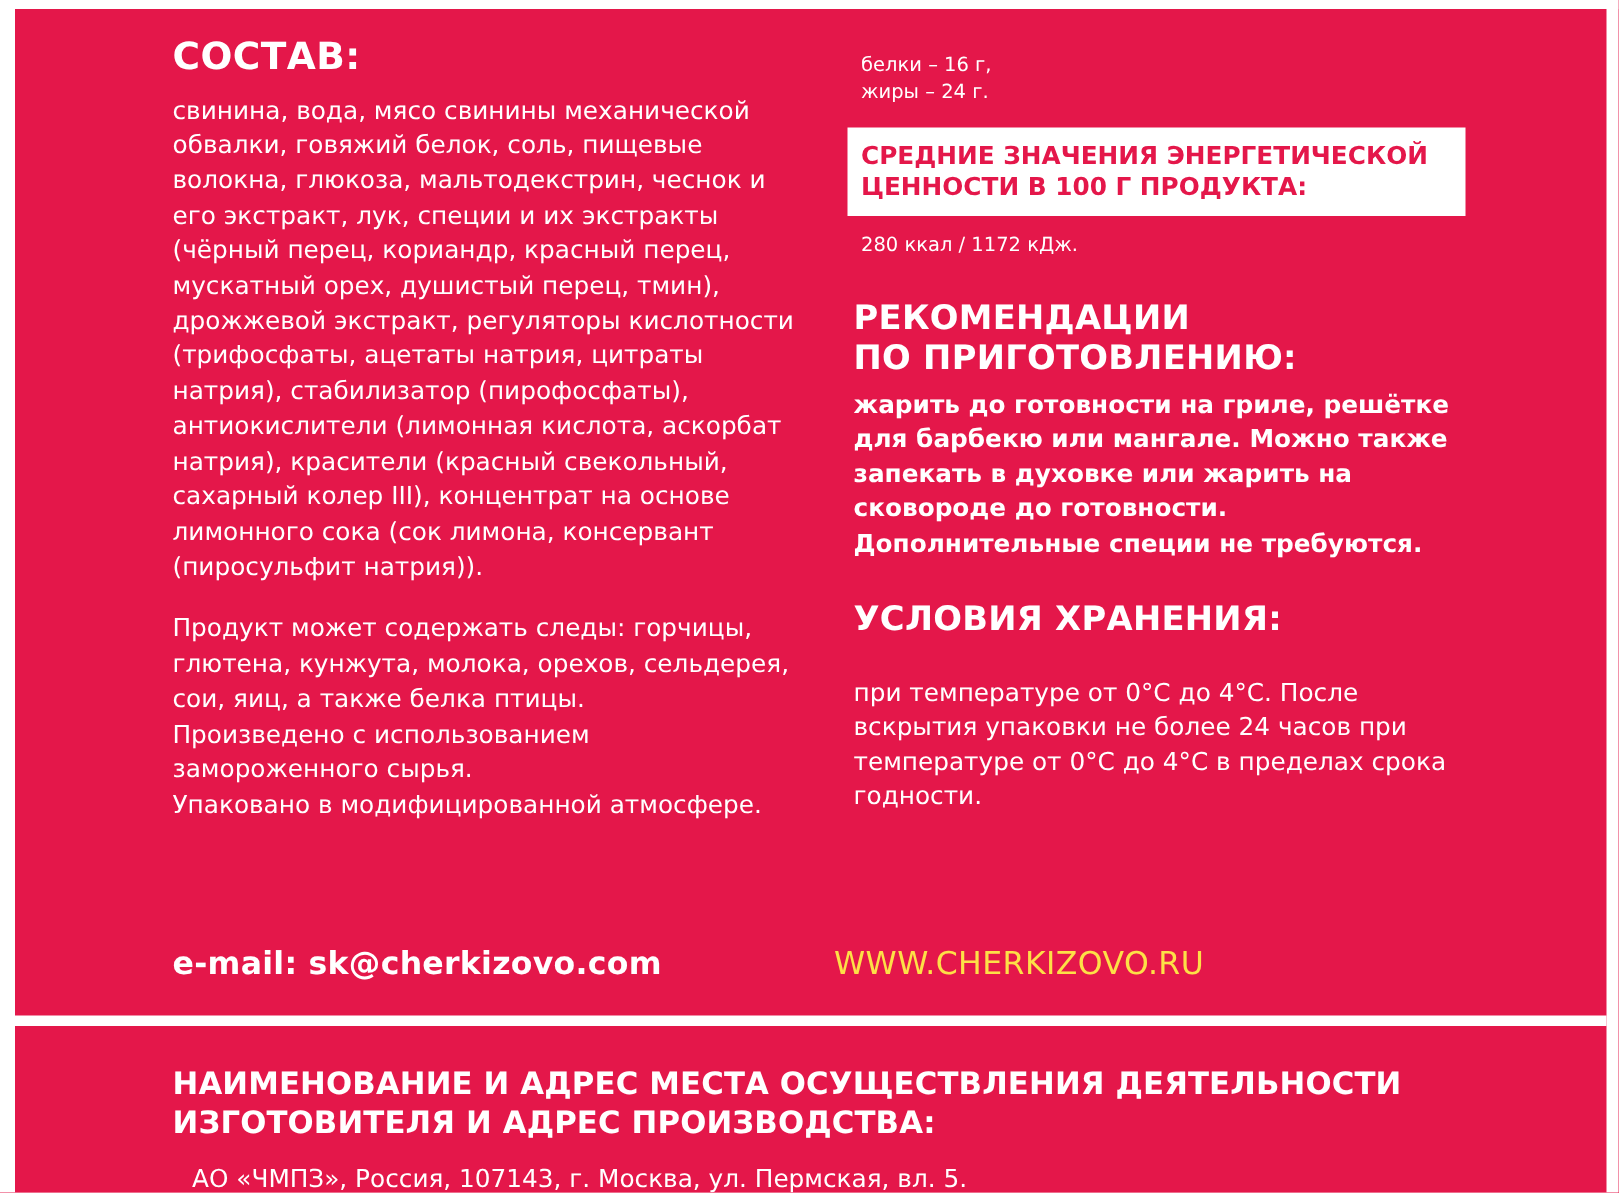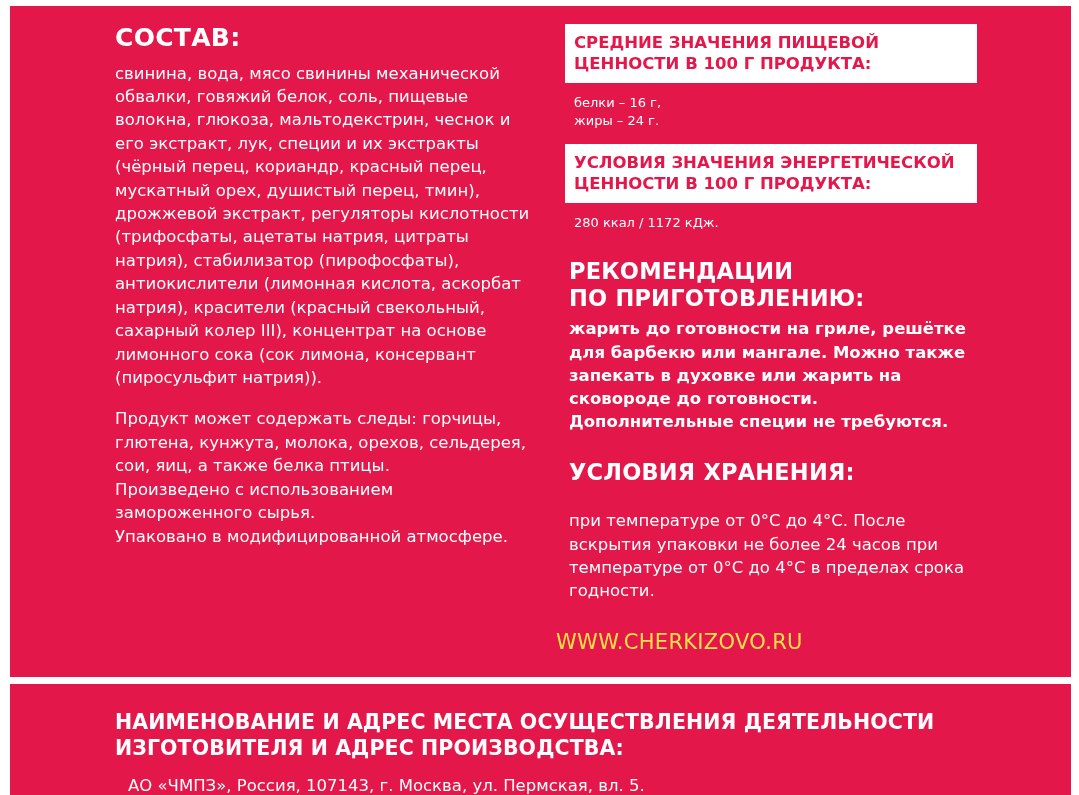--- a/index.html
+++ b/index.html
@@ -189,35 +189,35 @@
 
   <div class="col-left">
     <div class="heading">СОСТАВ:</div>
     <p class="body-text">свинина, вода, мясо свинины механической обвалки, говяжий белок, соль, пищевые волокна, глюкоза, мальтодекстрин, чеснок и его экстракт, лук, специи и их экстракты (чёрный перец, кориандр, красный перец, мускатный орех, душистый перец, тмин), дрожжевой экстракт, регуляторы кислотности (трифосфаты, ацетаты натрия, цитраты натрия), стабилизатор (пирофосфаты), антиокислители (лимонная кислота, аскорбат натрия), красители (красный свекольный, сахарный колер III), концентрат на основе лимонного сока (сок лимона, консервант (пиросульфит натрия)).</p>
     <p class="body-text para-gap">Продукт может содержать следы: горчицы, глютена, кунжута, молока, орехов, сельдерея, сои, яиц, а также белка птицы.</p>
     <p class="body-text">Произведено с использованием замороженного сырья.</p>
     <p class="body-text">Упаковано в модифицированной атмосфере.</p>
   </div>
 
   <div class="col-right">
-    <div class="white-box">СРЕДНИЕ ЗНАЧЕНИЯ ПИЩЕВОЙ ЦЕННОСТИ В 100 Г ПРОДУКТА:</div>
     <div class="value-text" style="white-space: pre-line;">белки – 16 г,
 жиры – 24 г.</div>
 
-    <div class="white-box" style="margin-top:14px;">УСЛОВИЯ ЗНАЧЕНИЯ ЭНЕРГЕТИЧЕСКОЙ ЦЕННОСТИ В 100 Г ПРОДУКТА:</div>
+    <div class="white-box" style="margin-top:14px;">СРЕДНИЕ ЗНАЧЕНИЯ ЭНЕРГЕТИЧЕСКОЙ ЦЕННОСТИ В 100 Г ПРОДУКТА:</div>
     <div class="value-text">280 ккал / 1172 кДж.</div>
 
     <div class="rec-heading" style="white-space: pre-line;">РЕКОМЕНДАЦИИ
 ПО ПРИГОТОВЛЕНИЮ:</div>
     <p class="rec-text">жарить до готовности на гриле, решётке для барбекю или мангале. Можно также запекать в духовке или жарить на сковороде до готовности. Дополнительные специи не требуются.</p>
 
     <div class="store-heading">УСЛОВИЯ ХРАНЕНИЯ:</div>
     <p class="store-text">при температуре от 0°С до 4°С. После вскрытия упаковки не более 24 часов при температуре от 0°С до 4°С в пределах срока годности.</p>
   </div>
 
+  <div class="email">e-mail: sk@cherkizovo.com</div>
   <div class="website">WWW.CHERKIZOVO.RU</div>
 
   <div class="divider"></div>
 
   <div class="bottom">
     <div class="bottom-heading">НАИМЕНОВАНИЕ И АДРЕС МЕСТА ОСУЩЕСТВЛЕНИЯ ДЕЯТЕЛЬНОСТИ ИЗГОТОВИТЕЛЯ И АДРЕС ПРОИЗВОДСТВА:</div>
     <p class="bottom-text">АО «ЧМПЗ», Россия, 107143, г. Москва, ул. Пермская, вл. 5.</p>
   </div>
 
 </div>

